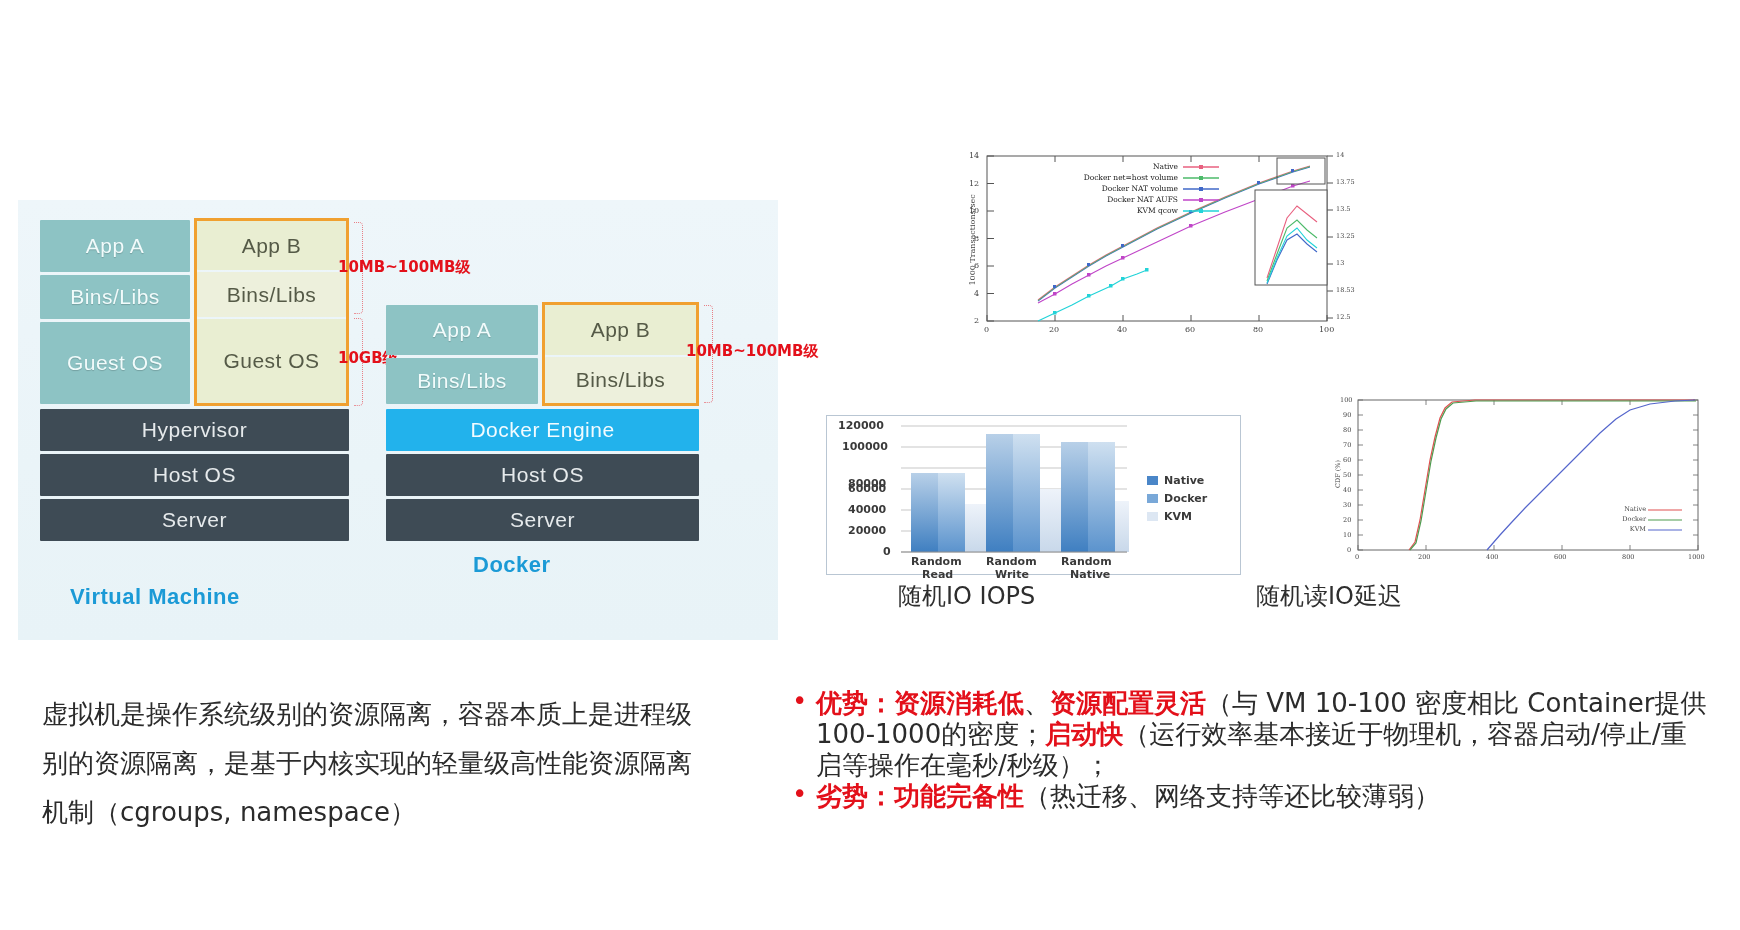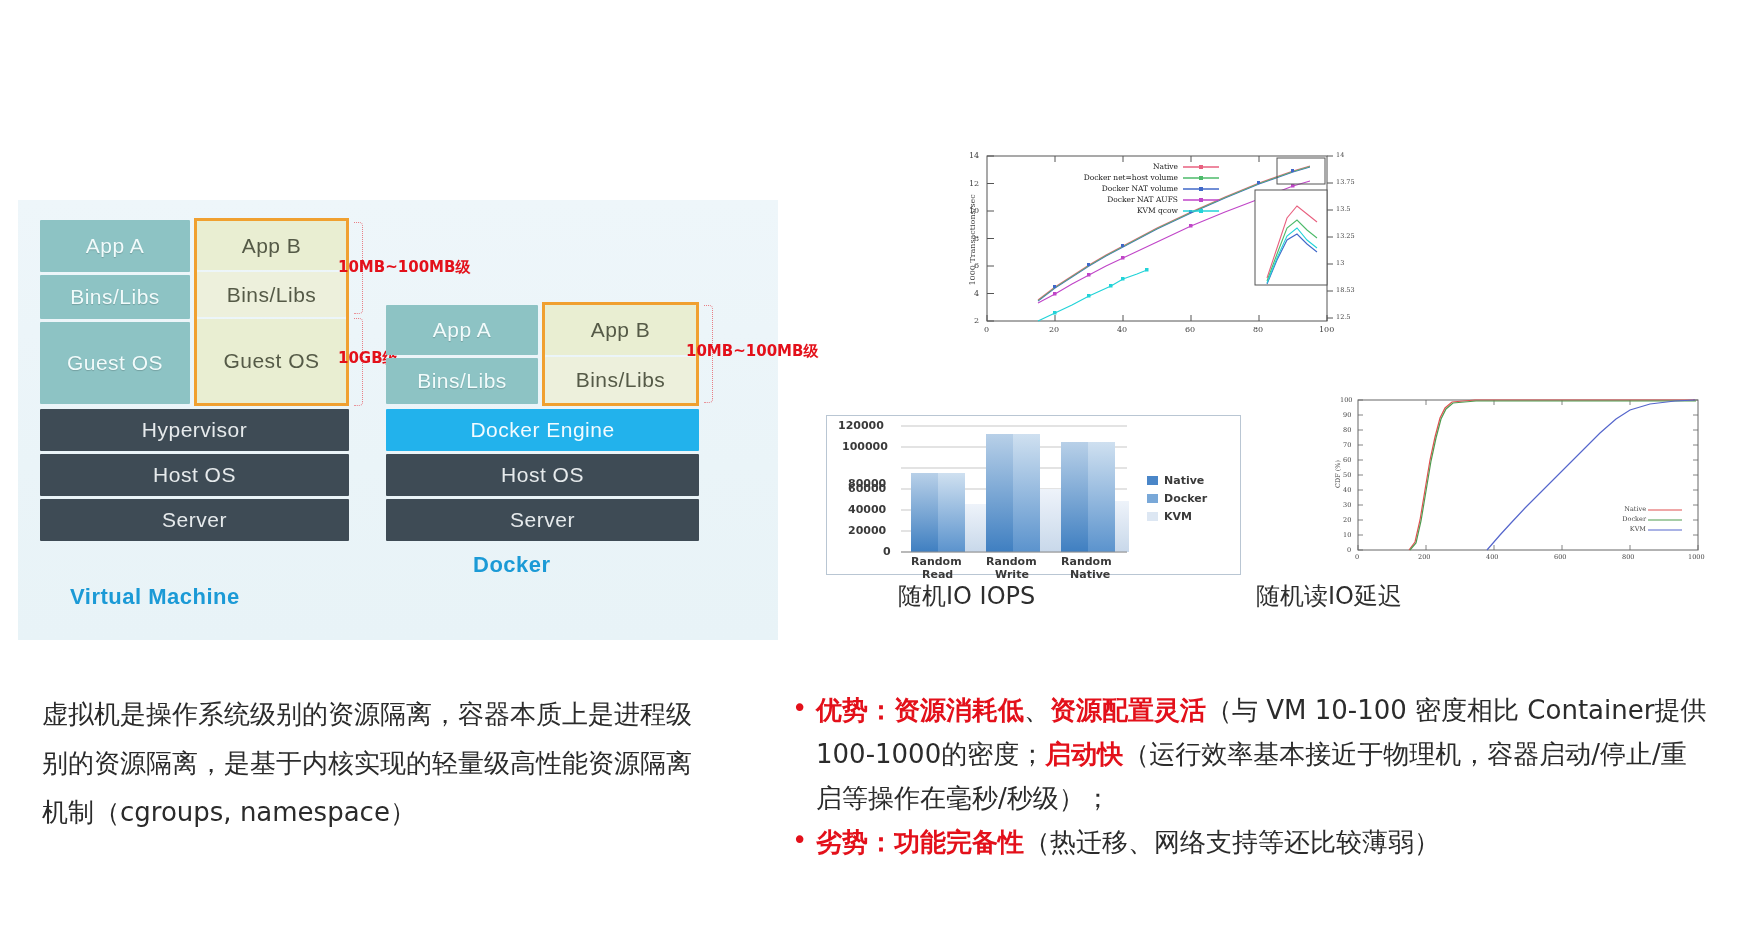--- a/index.html
+++ b/index.html
@@ -77,21 +77,21 @@
             font-family:"DejaVu Sans","Liberation Sans",sans-serif; white-space:nowrap; }
 
   
   #lefttext {
     position:absolute; left:42px; top:690px; width:660px;
     font-size:26px; line-height:49px; color:#2b2b2b;
     font-family:"DejaVu Sans","Liberation Sans",sans-serif;
   }
   #righttext {
     position:absolute; left:790px; top:688px; width:920px;
-    font-size:26px; line-height:44px; color:#2b2b2b;
+    font-size:26px; line-height:31px; color:#2b2b2b;
     font-family:"DejaVu Sans","Liberation Sans",sans-serif;
   }
   .bullet { position:relative; padding-left:26px; }
   .bullet::before {
     content:"•"; position:absolute; left:2px; top:-2px;
     color:#e3101a; font-size:26px;
   }
   .red { color:#e3101a; font-weight:700; }
 </style>
 </head>

